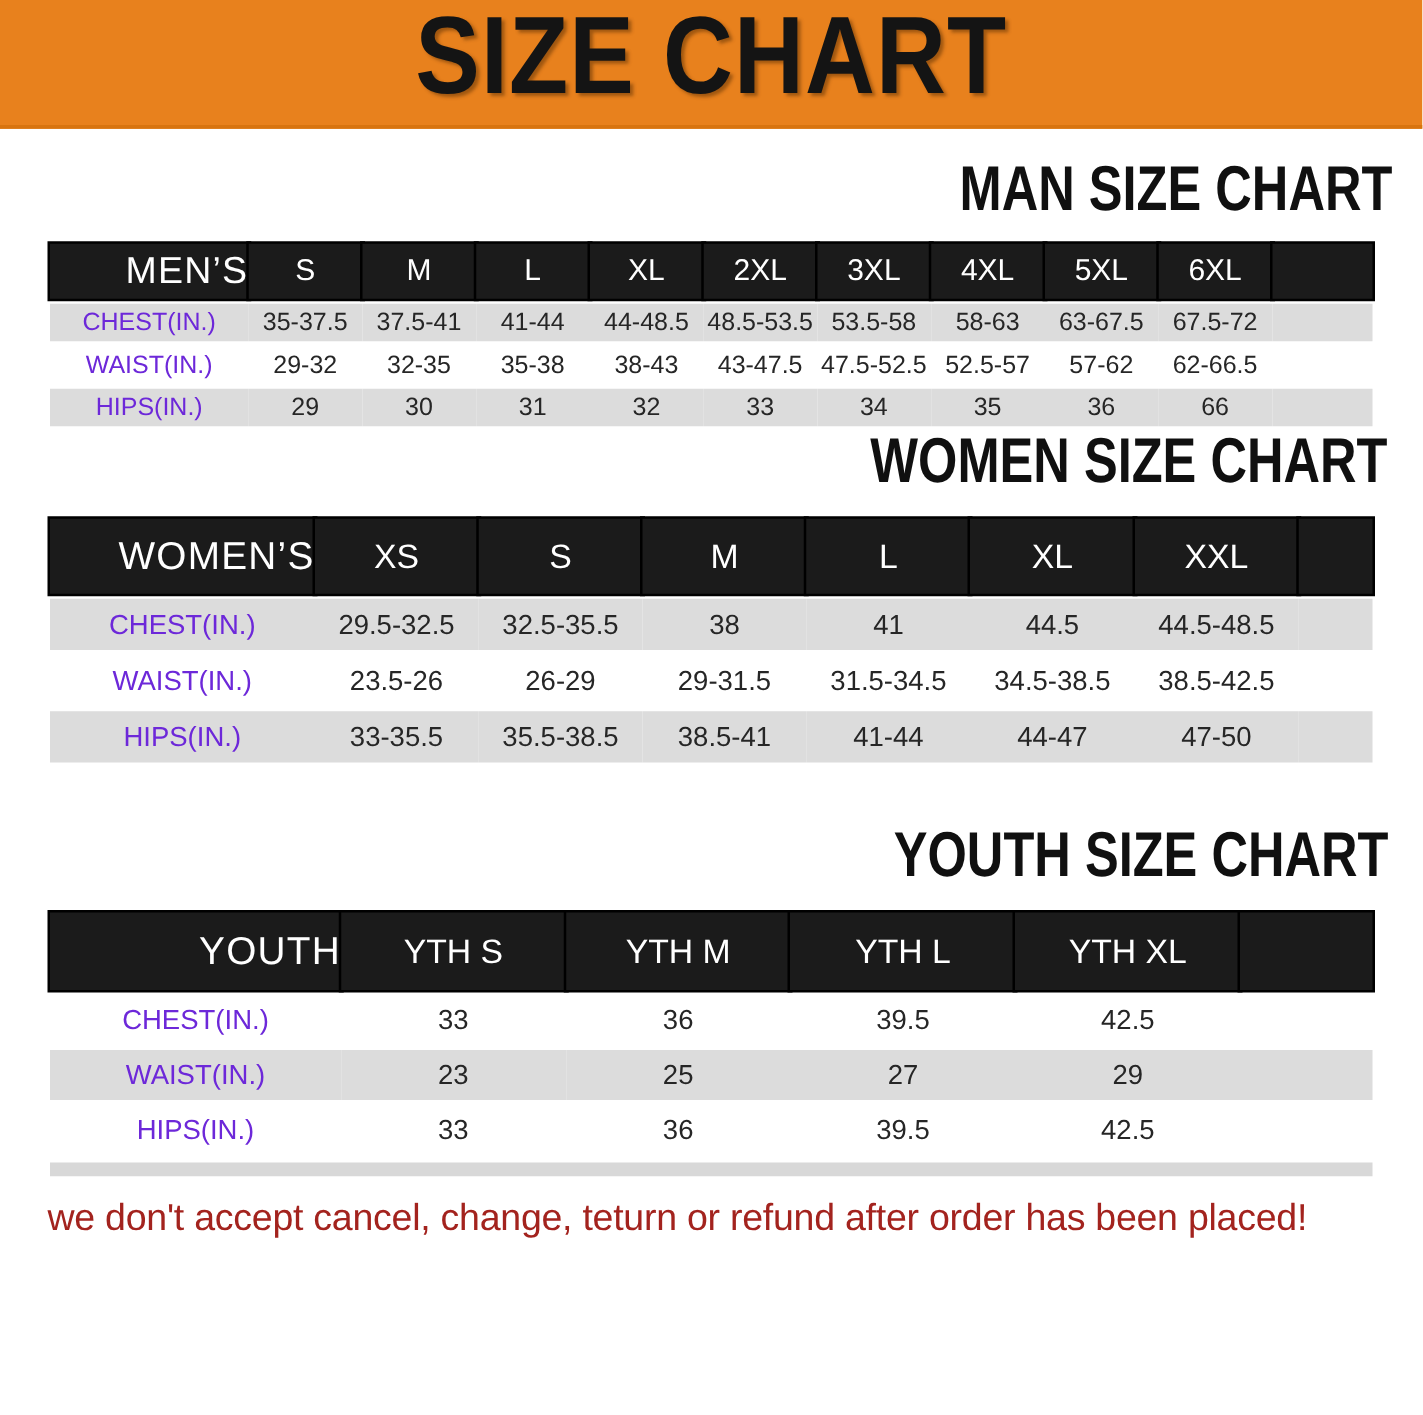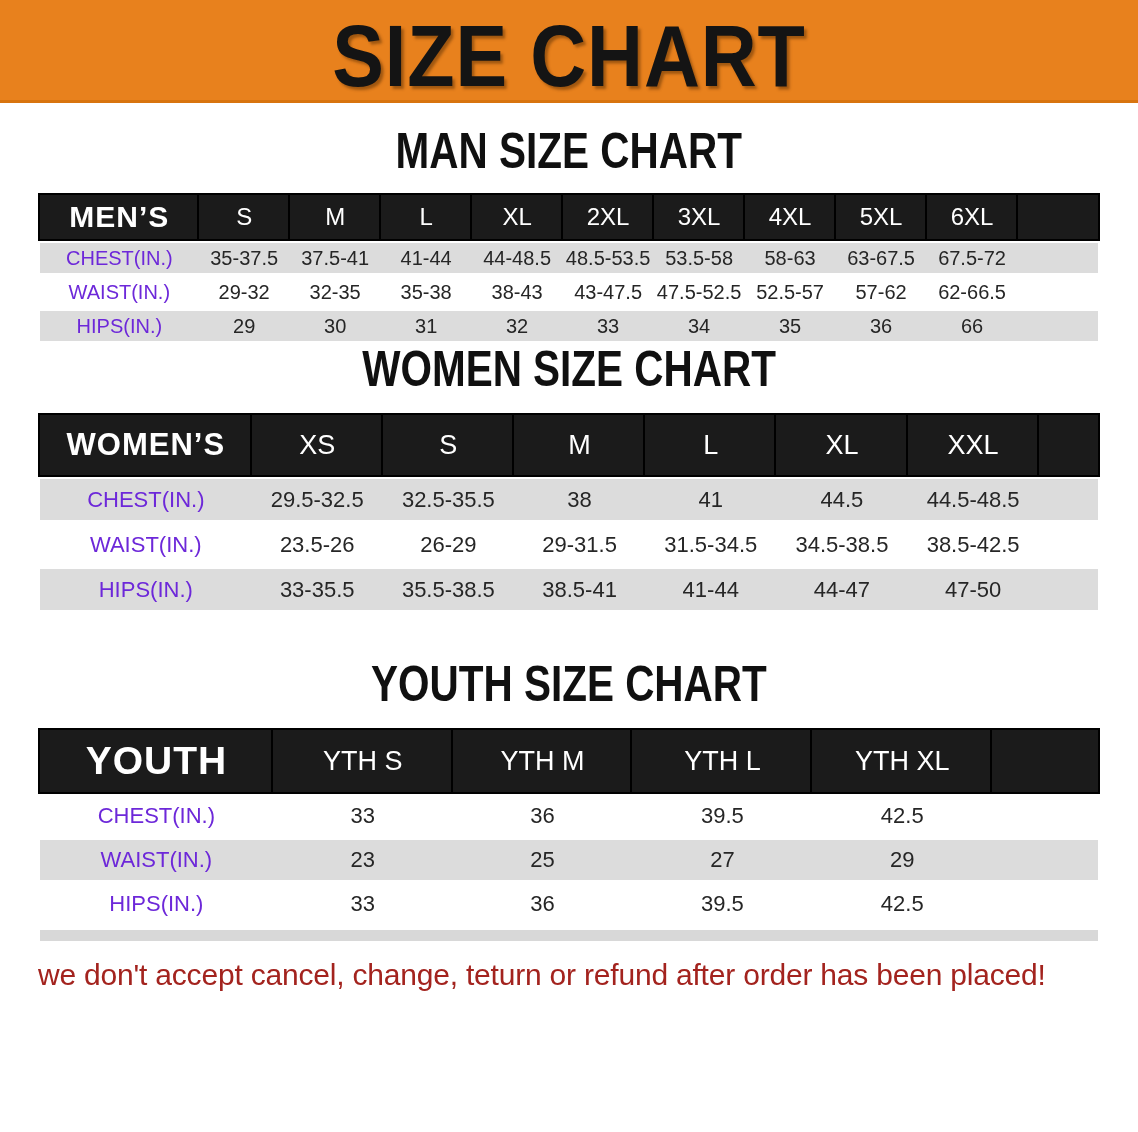--- a/index.html
+++ b/index.html
@@ -4,34 +4,34 @@
 <style>
   * { margin: 0; padding: 0; box-sizing: border-box; }
   html, body { width: 1138px; height: 1132px; background: #ffffff; overflow: hidden; }
   body { font-family: "Liberation Sans", sans-serif; color: #1e1e1e; }
 
   
   .banner {
     width: 1138px; height: 103px;
     background: #E8811D;
     border-bottom: 3px solid #d8740f;
-    display: flex; align-items: flex-end; justify-content: center;
+    display: flex; align-items: flex-start; justify-content: center;
   }
   .banner-title {
     font-size: 88px; font-weight: bold; color: #141414;
     letter-spacing: 1px; line-height: 1;
     transform: scale(0.88, 1.0); transform-origin: center;
     text-shadow: 3px 3px 3px rgba(70, 35, 0, 0.45);
     white-space: nowrap;
   }
 
   
   .section-heading {
     text-align: center; line-height: 1;
-    display: flex; justify-content: center;
+    display: flex; justify-content: flex-end;
   }
   .section-heading span {
     font-size: 46px; font-weight: bold; color: #101010;
     transform: scale(0.88, 1.1); transform-origin: center;
     white-space: nowrap; letter-spacing: 0px;
   }
   .hd-men   { margin-top: 24px; }
   .hd-women { }
   .hd-youth { margin-top: 46px; }
 
@@ -47,26 +47,26 @@
   }
   thead th {
     background: #1B1B1B; color: #ffffff;
     font-weight: normal; text-align: center;
     box-shadow: 0 0 0 2px #000000;
   }
   .tb-men   thead th { height: 44px; font-size: 24px; }
   .tb-women thead th { height: 60px; font-size: 27px; }
   .tb-youth thead th { height: 62px; font-size: 27px; }
   th.corner {
-    text-align: center; padding-left: 0;
-    font-weight: bold; letter-spacing: 1px;
+    text-align: right; padding-left: 0;
+    font-weight: normal; letter-spacing: 1px;
   }
   .tb-men   th.corner { font-size: 30px; }
   .tb-women th.corner { font-size: 31px; }
-  .tb-youth th.corner { font-size: 39px; margin-left: 36px; }
+  .tb-youth th.corner { font-size: 31px; margin-left: 36px; }
 
   tbody td { text-align: center; color: #262626; background: #ffffff; }
   .tb-men   tbody td { height: 30px; font-size: 20px; }
   .tb-women tbody td { height: 41px; font-size: 22px; }
   .tb-youth tbody td { height: 40px; font-size: 22px; }
   tbody tr.shade td { background: #DCDCDC; }
   td.rowlabel { font-size: 20px; color: #6d28d9; }
   .tb-women td.rowlabel, .tb-youth td.rowlabel { font-size: 22px; }
 
   .table-strip {

